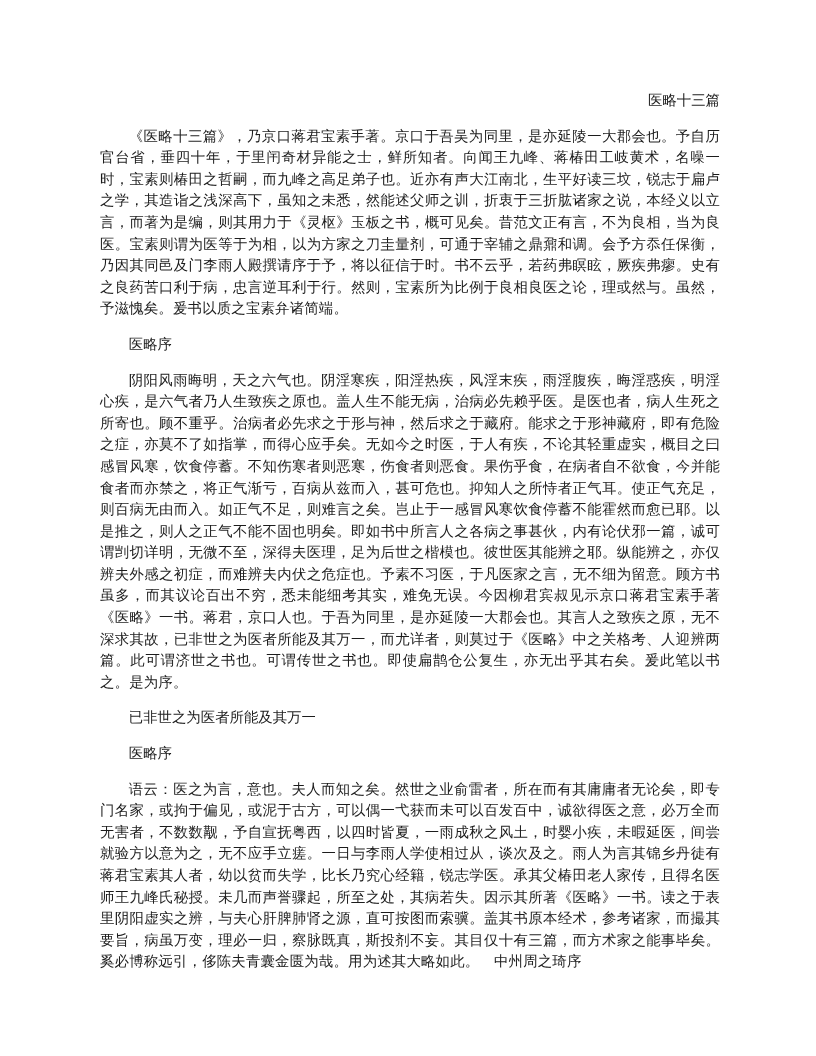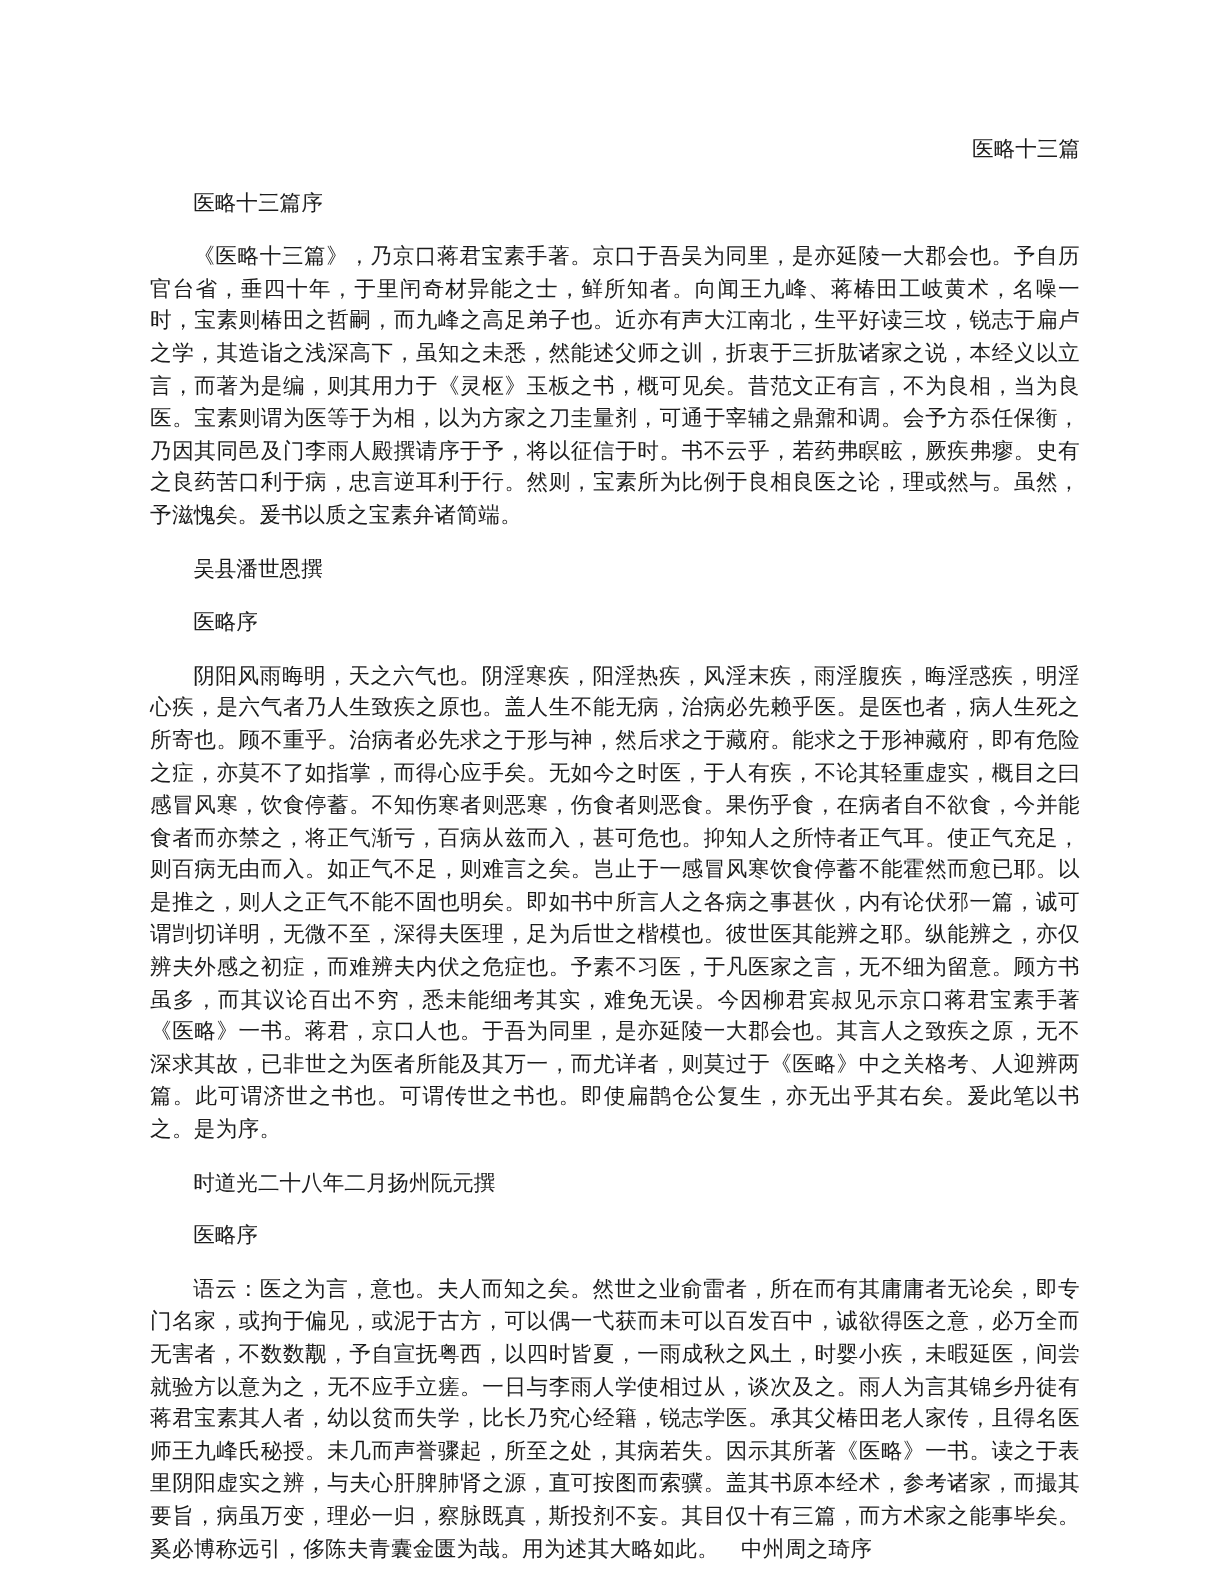--- a/index.html
+++ b/index.html
@@ -44,22 +44,20 @@
     text-justify: inter-ideograph;
     letter-spacing: 0.2px;
   }
 </style>
 </head>
 <body style="background: rgb(255, 255, 255); color: rgb(28, 28, 28);">
 
 <div class="page">
   <h1 class="doc-title">医略十三篇</h1>
   <div id="doc-body">
-      <p class="block heading-line">医略十三篇序</p>
       <p class="block para">《医略十三篇》，乃京口蒋君宝素手著。京口于吾吴为同里，是亦延陵一大郡会也。予自历官台省，垂四十年，于里闬奇材异能之士，鲜所知者。向闻王九峰、蒋椿田工岐黄术，名噪一时，宝素则椿田之哲嗣，而九峰之高足弟子也。近亦有声大江南北，生平好读三坟，锐志于扁卢之学，其造诣之浅深高下，虽知之未悉，然能述父师之训，折衷于三折肱诸家之说，本经义以立言，而著为是编，则其用力于《灵枢》玉板之书，概可见矣。昔范文正有言，不为良相，当为良医。宝素则谓为医等于为相，以为方家之刀圭量剂，可通于宰辅之鼎鼐和调。会予方忝任保衡，乃因其同邑及门李雨人殿撰请序于予，将以征信于时。书不云乎，若药弗瞑眩，厥疾弗瘳。史有之良药苦口利于病，忠言逆耳利于行。然则，宝素所为比例于良相良医之论，理或然与。虽然，予滋愧矣。爰书以质之宝素弁诸简端。</p>
-      <p class="block attribution-line">吴县潘世恩撰</p>
       <p class="block heading-line">医略序</p>
       <p class="block para">阴阳风雨晦明，天之六气也。阴淫寒疾，阳淫热疾，风淫末疾，雨淫腹疾，晦淫惑疾，明淫心疾，是六气者乃人生致疾之原也。盖人生不能无病，治病必先赖乎医。是医也者，病人生死之所寄也。顾不重乎。治病者必先求之于形与神，然后求之于藏府。能求之于形神藏府，即有危险之症，亦莫不了如指掌，而得心应手矣。无如今之时医，于人有疾，不论其轻重虚实，概目之曰感冒风寒，饮食停蓄。不知伤寒者则恶寒，伤食者则恶食。果伤乎食，在病者自不欲食，今并能食者而亦禁之，将正气渐亏，百病从兹而入，甚可危也。抑知人之所恃者正气耳。使正气充足，则百病无由而入。如正气不足，则难言之矣。岂止于一感冒风寒饮食停蓄不能霍然而愈已耶。以是推之，则人之正气不能不固也明矣。即如书中所言人之各病之事甚伙，内有论伏邪一篇，诚可谓剀切详明，无微不至，深得夫医理，足为后世之楷模也。彼世医其能辨之耶。纵能辨之，亦仅辨夫外感之初症，而难辨夫内伏之危症也。予素不习医，于凡医家之言，无不细为留意。顾方书虽多，而其议论百出不穷，悉未能细考其实，难免无误。今因柳君宾叔见示京口蒋君宝素手著《医略》一书。蒋君，京口人也。于吾为同里，是亦延陵一大郡会也。其言人之致疾之原，无不深求其故，已非世之为医者所能及其万一，而尤详者，则莫过于《医略》中之关格考、人迎辨两篇。此可谓济世之书也。可谓传世之书也。即使扁鹊仓公复生，亦无出乎其右矣。爰此笔以书之。是为序。</p>
-      <p class="block attribution-line">时道光二十八年二月扬州阮元撰</p>
+      <p class="block attribution-line">已非世之为医者所能及其万一</p>
       <p class="block heading-line">医略序</p>
       <p class="block para">语云：医之为言，意也。夫人而知之矣。然世之业俞雷者，所在而有其庸庸者无论矣，即专门名家，或拘于偏见，或泥于古方，可以偶一弋获而未可以百发百中，诚欲得医之意，必万全而无害者，不数数觏，予自宣抚粤西，以四时皆夏，一雨成秋之风土，时婴小疾，未暇延医，间尝就验方以意为之，无不应手立瘥。一日与李雨人学使相过从，谈次及之。雨人为言其锦乡丹徒有蒋君宝素其人者，幼以贫而失学，比长乃究心经籍，锐志学医。承其父椿田老人家传，且得名医师王九峰氏秘授。未几而声誉骤起，所至之处，其病若失。因示其所著《医略》一书。读之于表里阴阳虚实之辨，与夫心肝脾肺肾之源，直可按图而索骥。盖其书原本经术，参考诸家，而撮其要旨，病虽万变，理必一归，察脉既真，斯投剂不妄。其目仅十有三篇，而方术家之能事毕矣。奚必博称远引，侈陈夫青囊金匮为哉。用为述其大略如此。　中州周之琦序</p>
     </div>
 </div>
 
 </body></html>

